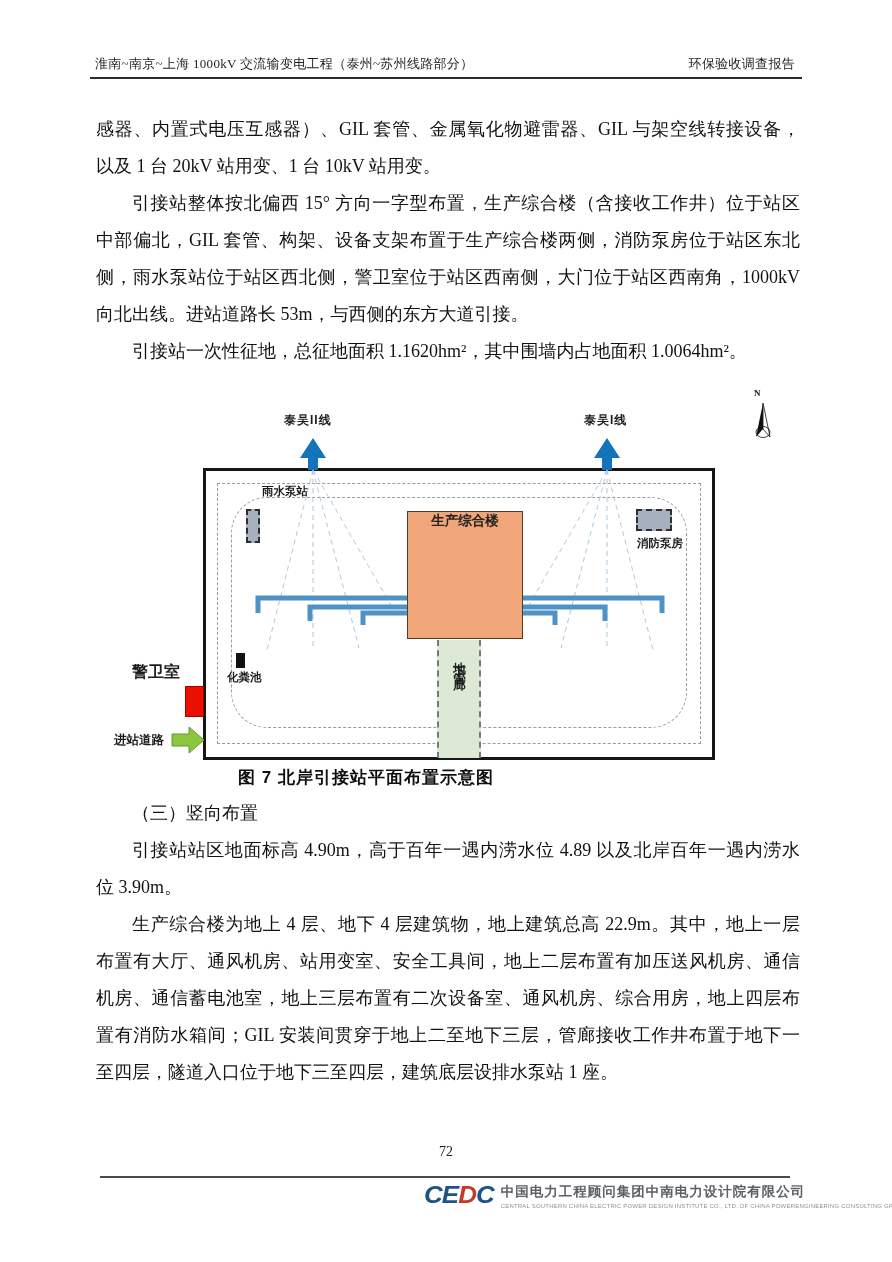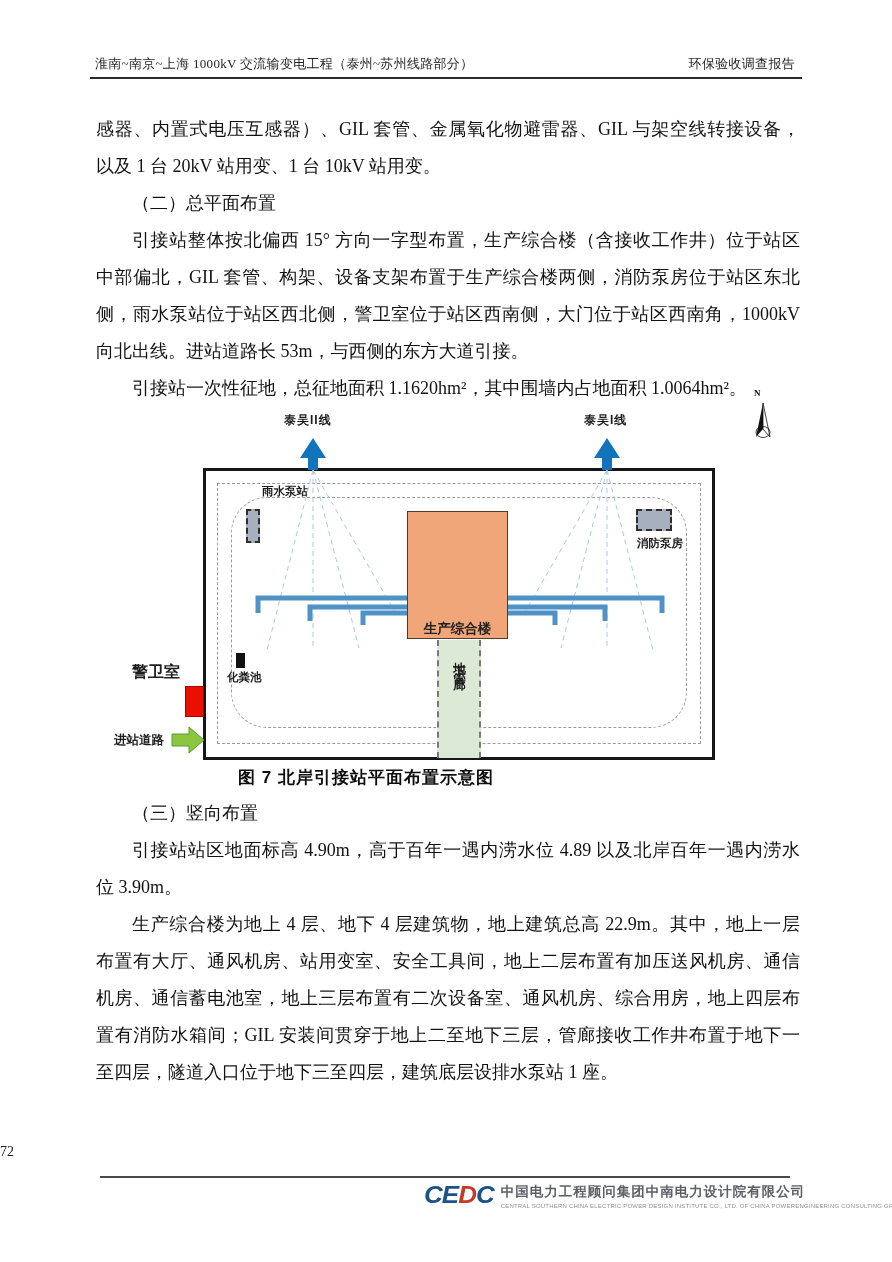--- a/index.html
+++ b/index.html
@@ -22,36 +22,36 @@
 
   
   .caption{left:0;top:766px;width:732px;text-align:center;font-family:"Liberation Sans",sans-serif;
            font-weight:bold;font-size:17px;color:#0e0e0e;letter-spacing:1px;}
 
   
   .site-border{left:203px;top:468px;width:512px;height:292px;border:3px solid #161616;background:#fff;box-sizing:border-box;}
   .dash-outer{left:217px;top:483px;width:484px;height:261px;border:1px dashed #9b9b9b;box-sizing:border-box;}
   .dash-inner{left:231px;top:497px;width:456px;height:231px;border:1px dashed #9b9b9b;border-radius:36px;box-sizing:border-box;}
   .dlabel{font-family:"Liberation Sans",sans-serif;font-weight:bold;color:#1c1c1c;font-size:11.5px;white-space:nowrap;}
-  .building{left:407px;top:511px;width:101px;height:128px;border:1px solid #4f3b2a;box-sizing:border-box;
-            display:flex;align-items:flex-end;justify-content:center;z-index:5;
+  .building{left:407px;top:511px;width:116px;height:128px;border:1px solid #4f3b2a;box-sizing:border-box;
+            display:flex;align-items:flex-start;justify-content:center;z-index:5;
             font-family:"Liberation Sans",sans-serif;font-weight:bold;font-size:13.5px;color:#222;}
   .rain-rect{left:246px;top:509px;width:14px;height:34px;border:2px dashed #2e2e2e;box-sizing:border-box;}
   .fire-rect{left:636px;top:509px;width:36px;height:22px;border:2px dashed #2e2e2e;box-sizing:border-box;}
   .septic-rect{left:236px;top:653px;width:9px;height:15px;background:#111;}
   .guard-rect{left:185px;top:686px;width:19px;height:31px;border:1px solid #a00;box-sizing:border-box;z-index:6;}
   .gallery{left:437px;top:640px;width:44px;height:118px;border-left:2px dashed #787878;border-right:2px dashed #787878;box-sizing:border-box;z-index:3;}
   .gallery-text{position:absolute;left:50%;top:12px;transform:translateX(-50%);
                 writing-mode:vertical-rl;text-orientation:upright;letter-spacing:5px;
                 font-family:"Liberation Sans",sans-serif;font-weight:bold;font-size:12.5px;color:#1c1c1c;}
   .svg-overlay{left:0;top:388px;width:892px;height:384px;z-index:4;pointer-events:none;}
   .north-n{left:754px;top:388px;font-family:"Liberation Serif",serif;font-weight:bold;font-size:9px;color:#111;}
 
   
-  .pageno{left:0;top:1144px;width:892px;font-family:"Liberation Serif",serif;font-size:14px;color:#222;}
+  .pageno{left:0;top:1144px;width:892px;text-align:center;font-family:"Liberation Serif",serif;font-size:14px;color:#222;}
   .ftr-rule{left:100px;top:1176px;width:690px;border-top:2px solid #4a4a4a;height:0;}
   .logo-row{left:424px;top:1183px;display:flex;align-items:flex-start;}
   .logo-glyphs{display:flex;font-family:"Liberation Sans",sans-serif;font-style:italic;font-weight:900;
                font-size:26px;line-height:24px;letter-spacing:-1px;transform:scaleY(.92);}
   .lg-blue{color:#1E5386;} .lg-red{color:#C23B2A;}
   .company{margin-left:7px;}
   .company-cn{font-family:"Liberation Sans",sans-serif;font-weight:bold;font-size:13.5px;color:#5d6167;letter-spacing:1px;white-space:nowrap;}
   .company-en{font-family:"Liberation Sans",sans-serif;font-size:6px;color:#8d9197;letter-spacing:.2px;margin-top:2px;white-space:nowrap;}
 </style>
 </head>
@@ -59,21 +59,20 @@
 
 <div class="page">
 
   <div class="abs hdr hdr-left">淮南~南京~上海 1000kV 交流输变电工程（泰州~苏州线路部分）</div>
   <div class="abs hdr hdr-right">环保验收调查报告</div>
   <div class="abs hdr-rule"></div>
 
   <div class="abs textblock block-top">
     <div class="bodyline fill">感器、内置式电压互感器）、GIL 套管、金属氧化物避雷器、GIL 与架空线转接设备，</div>
     <div class="bodyline">以及 1 台 20kV 站用变、1 台 10kV 站用变。</div>
-    <div class="bodyline indent">（二）总平面布置</div>
     <div class="bodyline indent fill">引接站整体按北偏西 15° 方向一字型布置，生产综合楼（含接收工作井）位于站区</div>
     <div class="bodyline fill">中部偏北，GIL 套管、构架、设备支架布置于生产综合楼两侧，消防泵房位于站区东北</div>
     <div class="bodyline fill">侧，雨水泵站位于站区西北侧，警卫室位于站区西南侧，大门位于站区西南角，1000kV</div>
     <div class="bodyline">向北出线。进站道路长 53m，与西侧的东方大道引接。</div>
     <div class="bodyline indent">引接站一次性征地，总征地面积 1.1620hm²，其中围墙内占地面积 1.0064hm²。</div>
   </div>
 
   <div class="abs site-border"></div>
   <div class="abs dash-outer"></div>
   <div class="abs dash-inner"></div>

